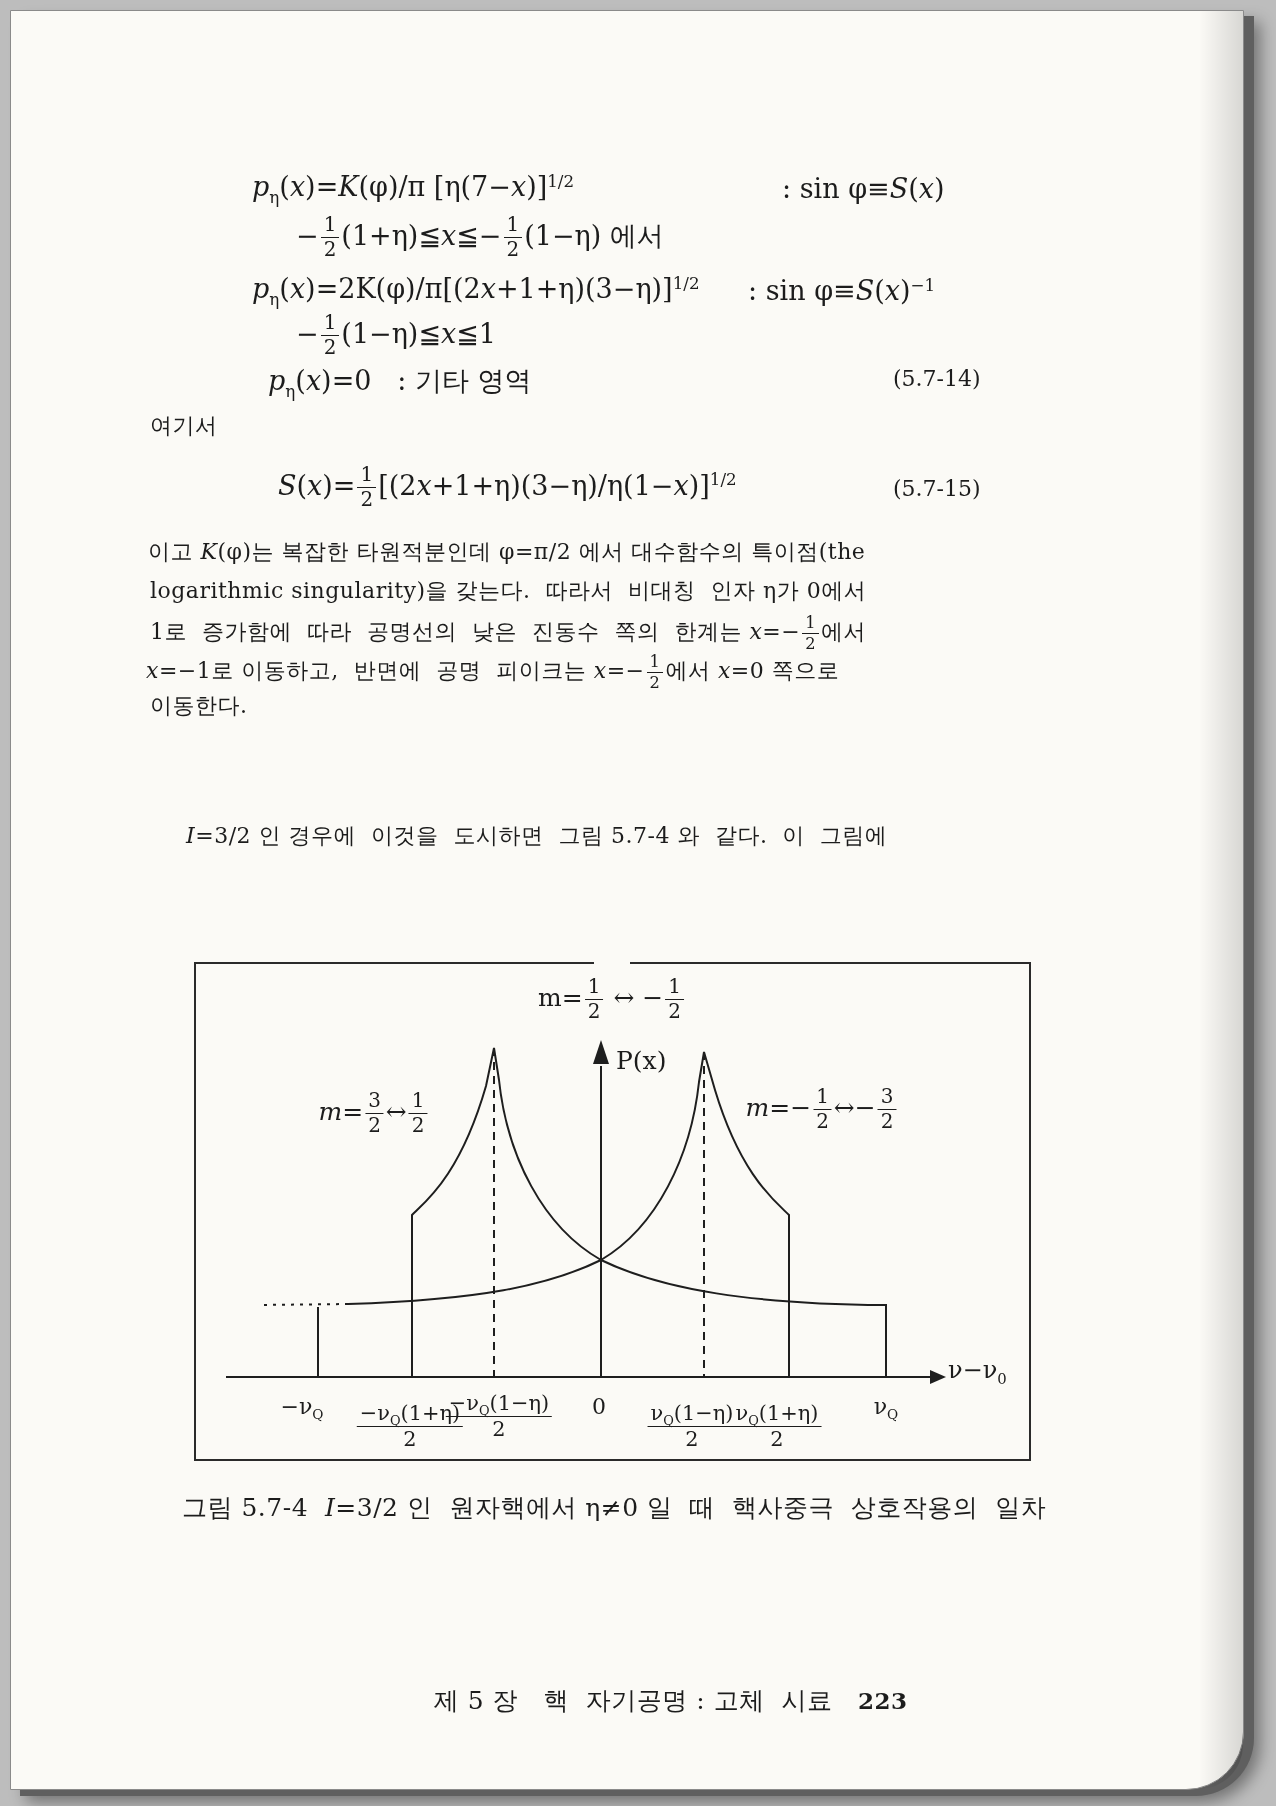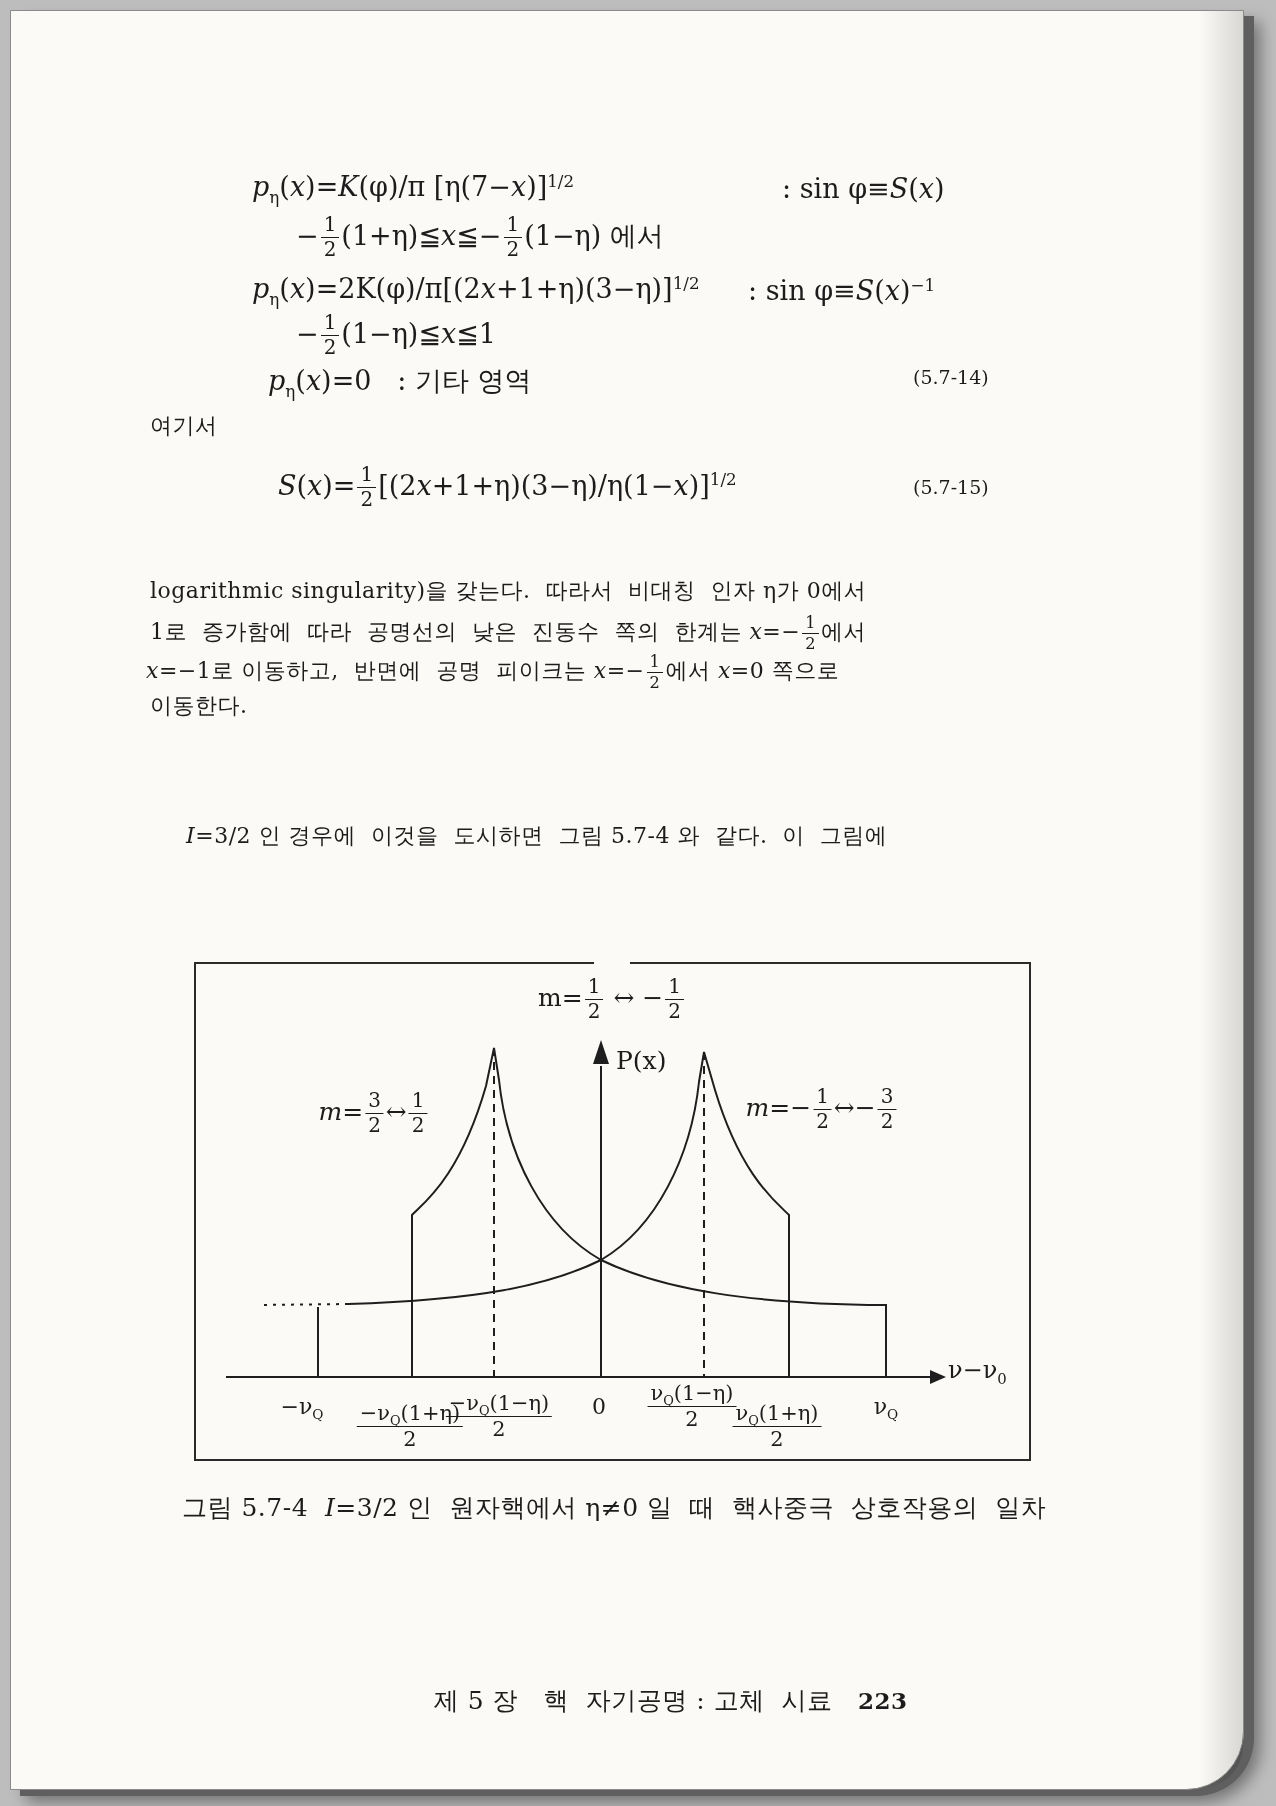--- a/index.html
+++ b/index.html
@@ -20,21 +20,21 @@
     content:"";position:absolute;top:0;right:0;width:44px;height:100%;
     background:linear-gradient(to right, rgba(0,0,0,0), rgba(0,0,0,.14));
     border-radius:0 0 58px 0;
   }
   .content{position:absolute;left:0;top:0;width:1276px;height:1806px;}
 
   .eq, .line, .tag, .tick, .mlabel, .flabel{
     position:absolute;white-space:pre;
   }
   .eq{font-size:27px;line-height:1.25;}
-  .tag{font-size:19px;margin-left:20px;}
+  .tag{font-size:22px;}
   .line{font-size:22px;line-height:1.3;letter-spacing:.5px;}
   em{font-style:italic;}
   sub{font-size:.62em;vertical-align:-.4em;line-height:0;}
   sup{font-size:.62em;vertical-align:.55em;line-height:0;}
   .frac{
     display:inline-block;vertical-align:middle;text-align:center;
     font-size:.74em;line-height:1.08;margin:0 2px;
   }
   .frac .num{display:block;border-bottom:1.6px solid currentColor;padding:0 3px 1px;}
   .frac .den{display:block;padding-top:1px;}
@@ -65,20 +65,21 @@
   <div class="eq" style="left:748px;top:274px;"><span>: sin φ≡</span><em>S</em><span>(</span><em>x</em><span>)</span><sup>−1</sup></div>
   <div class="eq" style="left:296px;top:312px;"><span>−</span><span class="frac"><span class="num">1</span><span class="den">2</span></span><span>(1−η)≦</span><em>x</em><span>≦1</span></div>
   <div class="eq" style="left:252px;top:364px;margin-left:16px;"><em>p</em><sub>η</sub><span>(</span><em>x</em><span>)=0   : </span><span class="ko">기타 영역</span></div>
   <div class="tag" style="left:893px;top:366px;">(5.7-14)</div>
 
   <div class="line" style="left:150px;top:412px;">여기서</div>
 
   <div class="eq" style="left:278px;top:464px;"><em>S</em><span>(</span><em>x</em><span>)=</span><span class="frac"><span class="num">1</span><span class="den">2</span></span><span>[(2</span><em>x</em><span>+1+η)(3−η)/η(1−</span><em>x</em><span>)]</span><sup>1/2</sup></div>
   <div class="tag" style="left:893px;top:476px;">(5.7-15)</div>
 
+  <div class="line" style="left:148px;top:538px;"><span class="ko">이고 </span><em>K</em><span>(φ)</span><span class="ko">는 복잡한 타원적분인데 </span><span>φ=π/2 </span><span class="ko">에서 대수함수의 특이점</span><span>(the</span></div>
   <div class="line" style="left:150px;top:577px;"><span>logarithmic singularity)</span><span class="ko">을 갖는다.  따라서  비대칭  인자 </span><span>η</span><span class="ko">가 0에서</span></div>
   <div class="line" style="left:150px;top:614px;"><span class="ko">1로  증가함에  따라  공명선의  낮은  진동수  쪽의  한계는 </span><em>x</em><span>=−</span><span class="frac"><span class="num">1</span><span class="den">2</span></span><span class="ko">에서</span></div>
   <div class="line" style="left:146px;top:653px;"><em>x</em><span>=−1</span><span class="ko">로 이동하고,  반면에  공명  피이크는 </span><em>x</em><span>=−</span><span class="frac"><span class="num">1</span><span class="den">2</span></span><span class="ko">에서 </span><em>x</em><span>=0 </span><span class="ko">쪽으로</span></div>
   <div class="line" style="left:150px;top:692px;"><span class="ko">이동한다.</span></div>
 
   <div class="line" style="left:186px;top:822px;"><em>I</em><span>=3/2 </span><span class="ko">인 경우에  이것을  도시하면  그림 5.7-4 와  같다.  이  그림에</span></div>
 
   <div class="figure">
     <div class="scan-gap" style="left:398px;top:-2px;width:36px;height:3px;"></div>
 
@@ -107,21 +108,21 @@
     <div class="flabel centerx" style="left:416px;top:12px;"><span>m=</span><span class="frac"><span class="num">1</span><span class="den">2</span></span><span> ↔ −</span><span class="frac"><span class="num">1</span><span class="den">2</span></span></div>
     <div class="flabel" style="left:420px;top:82px;"><span>P(x)</span></div>
     <div class="flabel centerx" style="left:178px;top:126px;"><em>m</em><span>=</span><span class="frac"><span class="num">3</span><span class="den">2</span></span><span>↔</span><span class="frac"><span class="num">1</span><span class="den">2</span></span></div>
     <div class="flabel centerx" style="left:626px;top:122px;"><em>m</em><span>=−</span><span class="frac"><span class="num">1</span><span class="den">2</span></span><span>↔−</span><span class="frac"><span class="num">3</span><span class="den">2</span></span></div>
     <div class="flabel" style="left:752px;top:392px;font-size:24px;"><span>ν−ν</span><sub>0</sub></div>
 
     <div class="tick" style="left:106px;top:430px;"><span>−ν</span><sub>Q</sub></div>
     <div class="tick" style="left:214px;top:422px;"><span class="frac"><span class="num"><span>−ν</span><sub>Q</sub><span>(1+η)</span></span><span class="den">2</span></span></div>
     <div class="tick" style="left:303px;top:412px;"><span class="frac"><span class="num"><span>−ν</span><sub>Q</sub><span>(1−η)</span></span><span class="den">2</span></span></div>
     <div class="tick" style="left:403px;top:430px;"><span>0</span></div>
-    <div class="tick" style="left:496px;top:402px;"><span class="frac"><span class="num"><span>ν</span><sub>Q</sub><span>(1−η)</span></span><span class="den">2</span></span></div>
+    <div class="tick" style="left:496px;top:422px;"><span class="frac"><span class="num"><span>ν</span><sub>Q</sub><span>(1−η)</span></span><span class="den">2</span></span></div>
     <div class="tick" style="left:581px;top:422px;"><span class="frac"><span class="num"><span>ν</span><sub>Q</sub><span>(1+η)</span></span><span class="den">2</span></span></div>
     <div class="tick" style="left:690px;top:430px;"><span>ν</span><sub>Q</sub></div>
   </div>
 
   <div class="line" style="left:182px;top:1492px;font-size:25px;"><span class="ko">그림 5.7-4  </span><em>I</em><span>=3/2 </span><span class="ko">인  원자핵에서 </span><span>η≠0 </span><span class="ko">일  때  핵사중극  상호작용의  일차</span></div>
 
   <div class="line" style="left:400px;top:1652px;width:492px;text-align:right;font-size:25px;">
     <span><span class="ko">제 5 장   핵  자기공명 : 고체  시료   </span></span><span style="font-weight:bold;font-size:23px;">223</span>
   </div>
 

